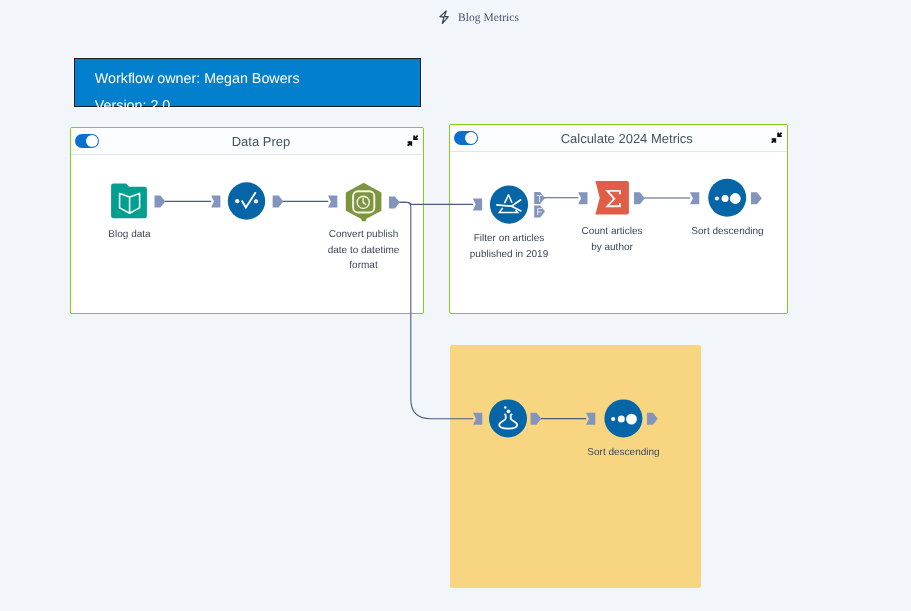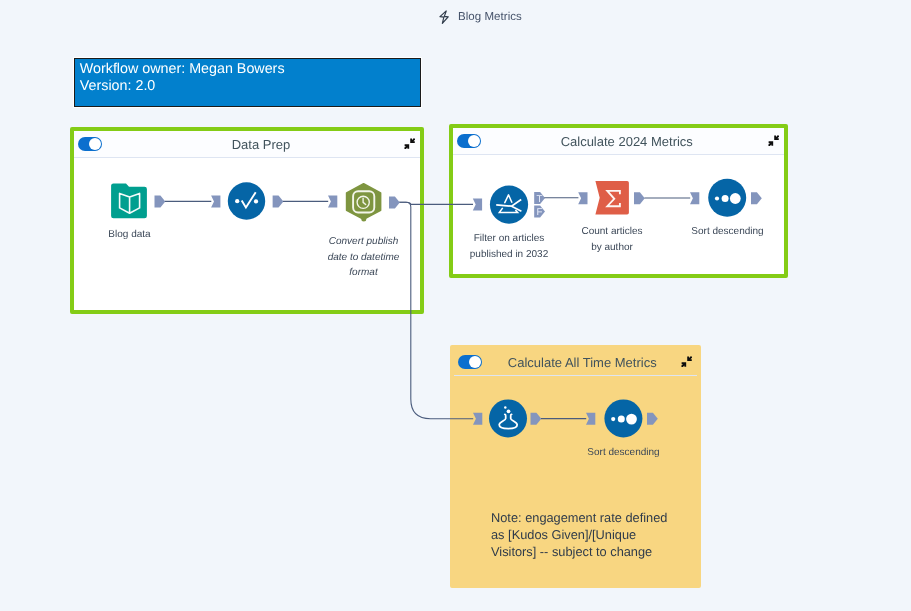--- a/index.html
+++ b/index.html
@@ -4,33 +4,33 @@
 <title>Blog Metrics</title>
 <style>
   html,body{margin:0;padding:0;}
   body{width:911px;height:611px;background:#f2f6fb;
        font-family:"Liberation Sans",sans-serif;overflow:hidden;position:relative;
        -webkit-font-smoothing:antialiased;text-rendering:geometricPrecision;}
   .canvas{position:absolute;left:0;top:0;width:911px;height:611px;}
 
   
   .wf-header{position:absolute;left:438.5px;top:9.9px;display:flex;
-             align-items:center;gap:9.3px;}
+             align-items:flex-end;gap:9.3px;font-family:Liberation Serif, serif;}
   .wf-header .bolt{display:block;width:10.2px;height:14.3px;}
   .wf-header .ttl{font-size:11.5px;color:#46536a;letter-spacing:.05px;}
 
   
   .annot{position:absolute;left:73.8px;top:57.5px;width:347.1px;height:49.4px;
          background:#0280cd;border:1px solid #1b1b1b;outline:1.5px solid #ffffff;
          box-sizing:border-box;padding:0;color:#ffffff;font-size:14.3px;line-height:17.3px;}
-  .annot > div{padding-left:5px;}
+  .annot > div{padding-left:20px;margin-top:10px;}
   .annot > div:first-child{padding-top:2.7px;}
 
   
-  .panel{position:absolute;box-sizing:border-box;border:4px solid #84cc16;border-radius:2px;}
+  .panel{position:absolute;box-sizing:border-box;border:1px solid #84cc16;border-radius:2px;}
   .panel .phead{position:relative;height:27px;box-sizing:border-box;
                 background:#fcfdff;border-bottom:1.4px solid #dee5f2;}
   .panel .ptitle{position:absolute;left:0;right:0;top:0;height:27px;line-height:27px;
                  text-align:center;font-size:13px;color:#41535c;}
   #panel0 .ptitle{left:28px;right:0;}
   #panel1 .ptitle{left:17px;right:0;}
   #panel2 .ptitle{left:14px;right:0;}
   .panel .pbody{position:relative;}
   .toggle{position:absolute;left:4px;top:6px;width:23.5px;height:13.5px;border-radius:7px;
           background:#0b6fce;}
@@ -68,66 +68,53 @@
       <svg class="collapse" viewBox="0 0 22 22">
         <g fill="#0d0d0d">
           <path d="M12.0 9.8 V1.2 h3.5 v2.6 l3.8 -3.8 2.7 2.7 -3.8 3.8 h2.6 v3.3 z"></path>
           <path d="M10.0 12.2 H1.2 v3.5 h2.6 l-3.8 3.8 2.7 2.7 3.8 -3.8 v2.6 h3.5 z"></path>
         </g>
       </svg>
     </div>
     <div class="pbody"></div>
   </div>
 
-  <div class="panel" id="panel1" style="left:449px;top:124px;width:338.5px;height:154px;background:#ffffff;">
+  <div class="panel" id="panel1" style="left:449px;top:124px;width:338.5px;height:190px;background:#ffffff;">
     <div class="phead">
       <div class="toggle">
           <div class="knob"></div>
         </div>
       <div class="ptitle">Calculate 2024 Metrics</div>
       <svg class="collapse" viewBox="0 0 22 22">
         <g fill="#0d0d0d">
           <path d="M12.0 9.8 V1.2 h3.5 v2.6 l3.8 -3.8 2.7 2.7 -3.8 3.8 h2.6 v3.3 z"></path>
           <path d="M10.0 12.2 H1.2 v3.5 h2.6 l-3.8 3.8 2.7 2.7 3.8 -3.8 v2.6 h3.5 z"></path>
         </g>
       </svg>
     </div>
     <div class="pbody"></div>
   </div>
 
   <div class="panel" id="panel2" style="left:450px;top:345px;width:250.5px;height:242.5px;background:#f8d681;border-color:#f8d681;">
-    <div class="phead" style="background:#f8d681;border-bottom-color:#dee5f2;">
-      <div class="toggle">
-          <div class="knob"></div>
-        </div>
-      <div class="ptitle">Calculate All Time Metrics</div>
-      <svg class="collapse" viewBox="0 0 22 22">
-        <g fill="#0d0d0d">
-          <path d="M12.0 9.8 V1.2 h3.5 v2.6 l3.8 -3.8 2.7 2.7 -3.8 3.8 h2.6 v3.3 z"></path>
-          <path d="M10.0 12.2 H1.2 v3.5 h2.6 l-3.8 3.8 2.7 2.7 3.8 -3.8 v2.6 h3.5 z"></path>
-        </g>
-      </svg>
-    </div>
     <div class="pbody"></div>
-    <div class="note" style="left:37px;top:161px;width:184px;">Note: engagement rate defined as [Kudos Given]/[Unique Visitors] -- subject to change</div>
   </div>
 
   <svg class="conn" width="911" height="611">
     <g fill="none" stroke="#4b5c7d" stroke-width="1.1">
 
       <path d="M 399.1 202.3 H 406.0 Q 410.8 202.3 410.8 207.1 V 399.0 Q 410.8 418.7 430.5 418.7 H 473.2"></path>
 
       <path d="M 399.1 202.3 H 406.0 Q 410.8 202.3 410.8 204.4 H 473.0"></path>
     </g>
   </svg>
 
   <div class="nlabel" style="left:69px;top:227px;width:121px;">Blog data</div>
-  <div class="nlabel" style="left:325px;top:234px;width:77px;font-style:italic;">Convert publish date to datetime format</div>
-
-  <div class="nlabel" style="left:468px;top:231px;width:82px;">Filter on articles published in 2032</div>
+  <div class="nlabel" style="left:325px;top:227px;width:77px;">Convert publish date to datetime format</div>
+
+  <div class="nlabel" style="left:468px;top:231px;width:82px;">Filter on articles published in 2019</div>
   <div class="nlabel" style="left:578px;top:224px;width:68px;text-align:center;">Count articles by author</div>
   <div class="nlabel" style="left:688px;top:224px;width:79px;">Sort descending</div>
 
   <div class="nlabel" style="left:584px;top:445px;width:79px;">Sort descending</div>
 
   <svg class="nodes-layer" width="911" height="611">
     <defs>
       <path id="port-out" d="M0 0 h5.9 l4.9 6.0 l-4.9 6.0 h-5.9 z" fill="#8495bd"></path>
       <path id="port-in" d="M0 0 h9.3 v12.0 h-9.3 l2.9 -6.0 z" fill="#8495bd"></path>
     </defs>

